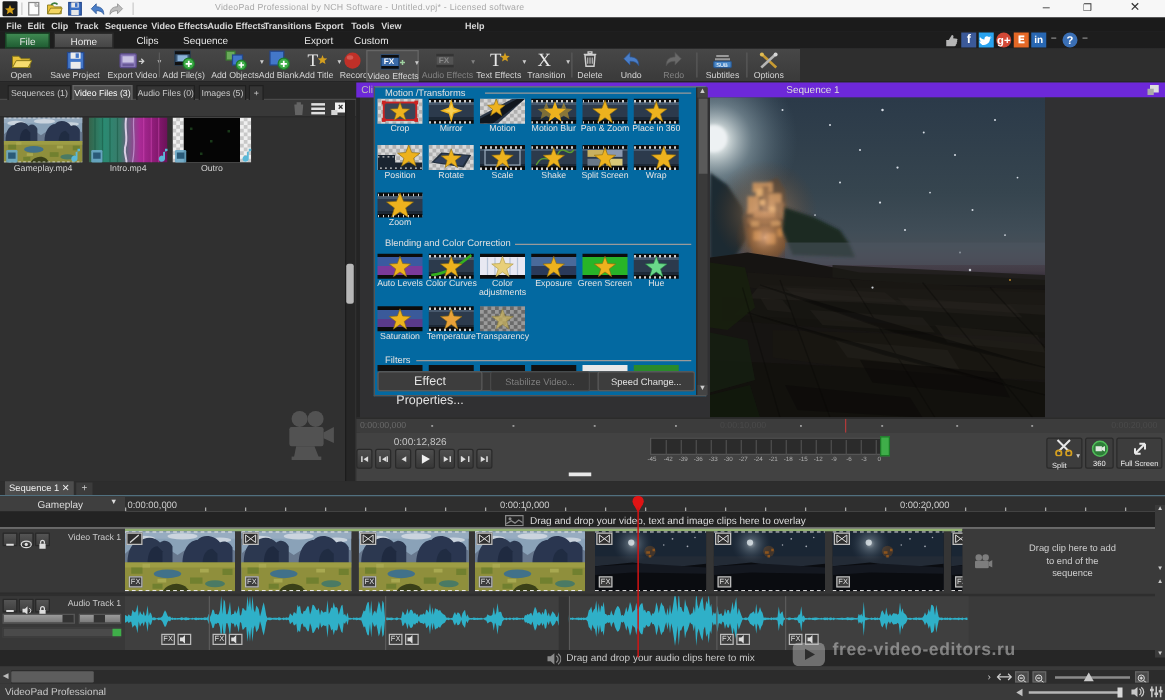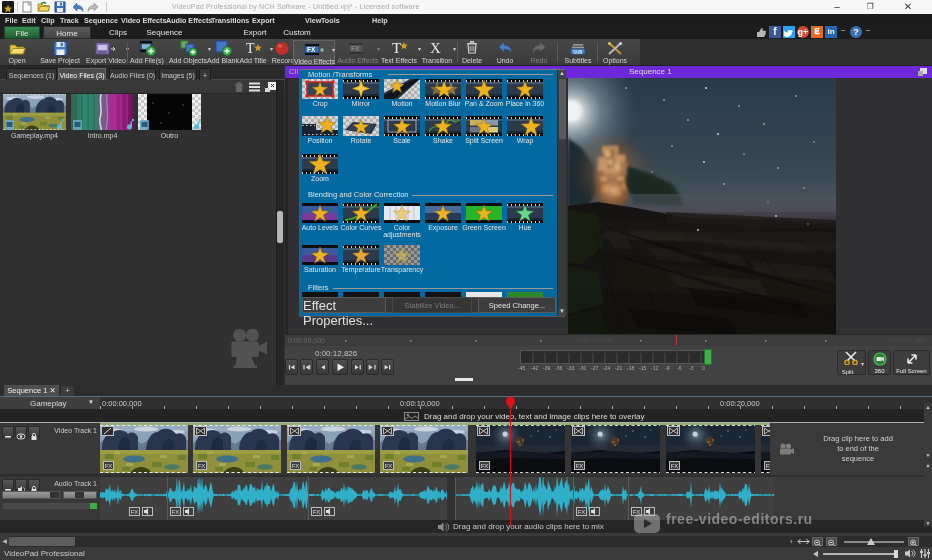--- a/index.html
+++ b/index.html
@@ -109,21 +109,21 @@
   <div id="menubar" class="abs">
     <span style="left:5px;">File</span>
       <span style="left:22px;">Edit</span>
       <span style="left:41px;">Clip</span>
       <span style="left:60px;">Track</span>
       <span style="left:84px;">Sequence</span>
       <span style="left:121px;">Video Effects</span>
       <span style="left:166px;">Audio Effects</span>
       <span style="left:211px;">Transitions</span>
       <span style="left:252px;">Export</span>
-      <span style="left:281px;margin-left:40px;">Tools</span>
+      <span style="left:281px;">Tools</span>
       <span style="left:305px;">View</span>
       <span style="left:328px;padding-left:44px;">Help</span>
   </div>
   <div id="tabrow" class="abs">
     <div class="rtab" style="left:4px;width:36px;background:linear-gradient(#3f8a52,#1f5c32);border:1px solid #174424;">File</div>
     <div class="rtab" style="left:43px;width:48px;background:linear-gradient(#5a5a5a,#454545);border:1px solid #2a2a2a;">Home</div>
     <div class="rtab" style="left:101px;width:34px;">Clips</div>
     <div class="rtab" style="left:140px;width:49px;">Sequence</div>
     <div class="rtab" style="left:184px;width:33px;margin-top:12px;">Audio</div>
     <div class="rtab" style="left:238px;width:34px;">Export</div>
@@ -822,21 +822,21 @@
     <div class="fxlbl" style="left:80px;top:196px;">Transparency</div>
     <div class="fxhead" style="left:8px;top:214px;">Filters</div>
     <div class="fxline" style="left:33px;top:218px;width:220px;"></div>
     <div class="abs" style="left:2px;top:222px;width:36px;height:5px;background:#111;"></div>
     <div class="abs" style="left:43px;top:222px;width:36px;height:5px;background:#111;"></div>
     <div class="abs" style="left:84px;top:222px;width:36px;height:5px;background:#111;"></div>
     <div class="abs" style="left:125px;top:222px;width:36px;height:5px;background:#111;"></div>
     <div class="abs" style="left:166px;top:222px;width:36px;height:5px;background:#e8e8e8;"></div>
     <div class="abs" style="left:207px;top:222px;width:36px;height:5px;background:#2a8a2a;"></div>
     <div class="abs" style="left:2px;top:227px;width:254px;height:16px;background:#373737;border:1px solid #555;border-radius:2px;"></div>
-    <div class="abs" style="left:2px;top:227px;width:84px;height:16px;background:#3d3d3d;border:1px solid #5a5a5a;border-radius:2px;color:#e2e2e2;font-size:13px;line-height:15px;">Effect Properties...</div>
+    <div class="abs" style="left:2px;top:227px;width:84px;height:16px;background:#3d3d3d;border:1px solid #5a5a5a;border-radius:2px;color:#e2e2e2;font-size:10px;text-align:center;line-height:15px;">Effect Properties...</div>
     <div class="abs" style="left:92px;top:227px;width:80px;height:16px;background:#353535;border:1px solid #484848;border-radius:2px;color:#7e7e7e;font-size:7.5px;text-align:center;line-height:15px;">Stabilize Video...</div>
     <div class="abs" style="left:178px;top:227px;width:78px;height:16px;background:#3d3d3d;border:1px solid #5a5a5a;border-radius:2px;color:#e2e2e2;font-size:7.5px;text-align:center;line-height:15px;">Speed Change...</div>
     <div class="abs" style="left:257px;top:0px;width:9px;height:246px;background:#3a3a3a;border-left:1px solid #262626;">
       <div style="color:#ccc;font-size:6px;text-align:center;height:8px;background:#444;">▲</div>
       <div class="abs" style="left:1px;top:9px;width:7px;height:60px;background:#5a5a5a;"></div>
       <div class="abs" style="left:0;bottom:0;width:8px;color:#ccc;font-size:6px;text-align:center;height:8px;background:#444;">▼</div>
     </div>
   </div>
   <div id="timeline" class="abs">
     <div id="seqtabs" class="abs">

